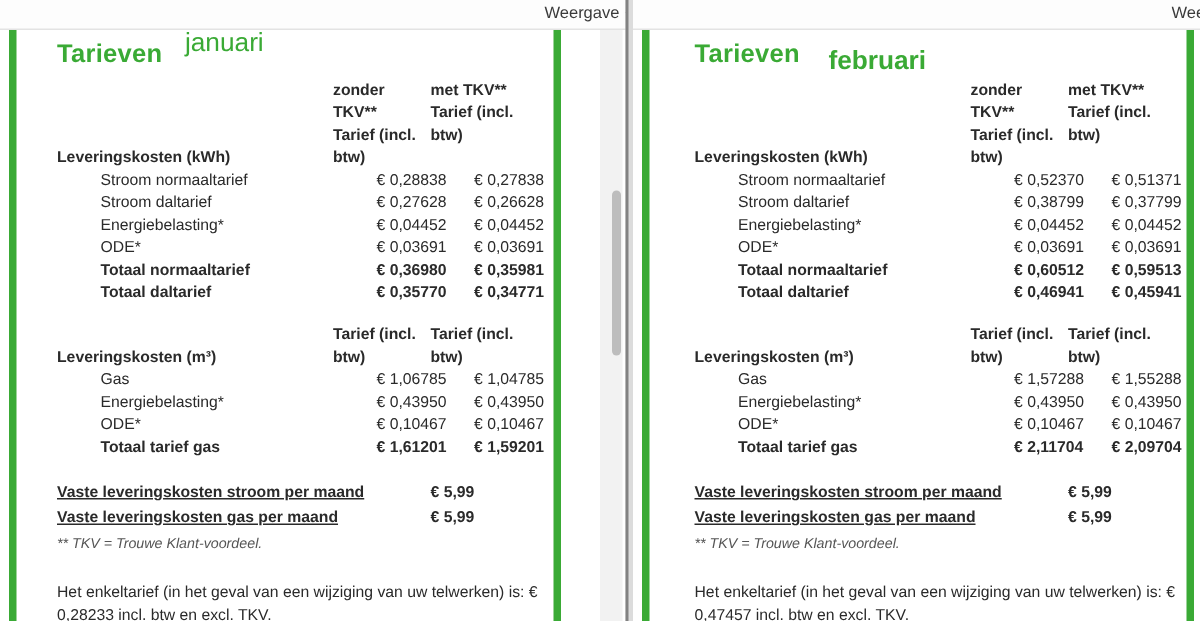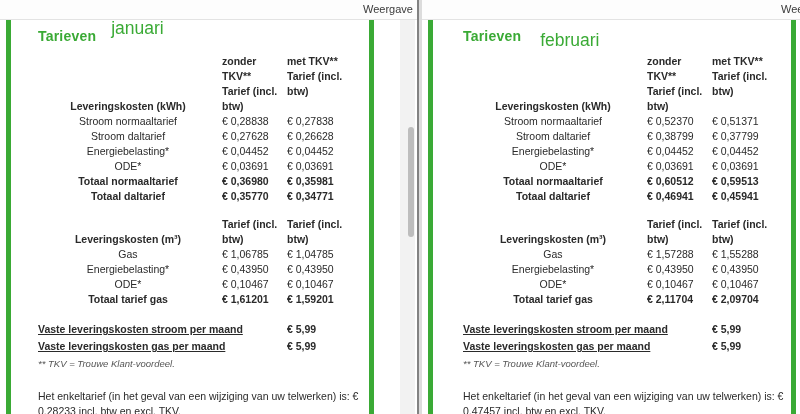--- a/index.html
+++ b/index.html
@@ -26,33 +26,33 @@
   .accent{position:absolute;top:20px;bottom:0;width:5px;background:#3aaa35;}
   .accent-l1{left:6px;}  .accent-r1{left:369px;}
   .accent-l2{left:428px;} .accent-r2{left:791px;}
 
   
   .page{position:absolute;top:21px;width:326px;font-size:10.5px;line-height:15px;color:#2a2a2a;}
   .page-left{left:38px;}
   .page-right{left:463px;}
 
   .doc-title{margin-top:7px;display:flex;align-items:baseline;}
-  .doc-title .t{color:#3aaa35;font-weight:bold;font-size:14px;letter-spacing:.2px;}
+  .doc-title .t{color:#3aaa35;font-weight:bold;font-size:17px;letter-spacing:.2px;}
   .doc-title .m{color:#3aaa35;font-size:17.5px;position:relative;}
   .page-left  .m{margin-left:15px;top:-7px;}
-  .page-right .m{margin-left:19px;top:5px;}
+  .page-right .m{margin-left:19px;top:5px;font-weight:bold;}
 
   .thead{display:flex;margin-top:10px;}
-  .c-label{width:184px;flex:none;padding-right:4px;box-sizing:border-box;text-align:center;}
+  .c-label{width:184px;flex:none;padding-right:4px;box-sizing:border-box;}
   .c-col{width:65px;flex:none;}
   .c-col.last{width:77px;}
   .thead .c-label{align-self:flex-end;font-weight:bold;}
   .thead .c-col{font-weight:bold;}
   .gas-head{margin-top:13px;}
-  .trow{display:flex;}
+  .trow{display:flex;margin-left:29px;}
   .trow.bold{font-weight:bold;}
 
   .fixed-rows{margin-top:14px;}
   .fixed-row{display:flex;font-weight:bold;line-height:17px;}
   .fixed-row .fr-label{width:249px;flex:none;text-decoration:underline;}
 
   .footnotes{margin-top:2px;font-style:italic;font-size:9.5px;line-height:13.5px;color:#555;}
   .footnotes .fn1{padding-left:4px;}
 
   .para{margin-top:18px;line-height:15.5px;}

